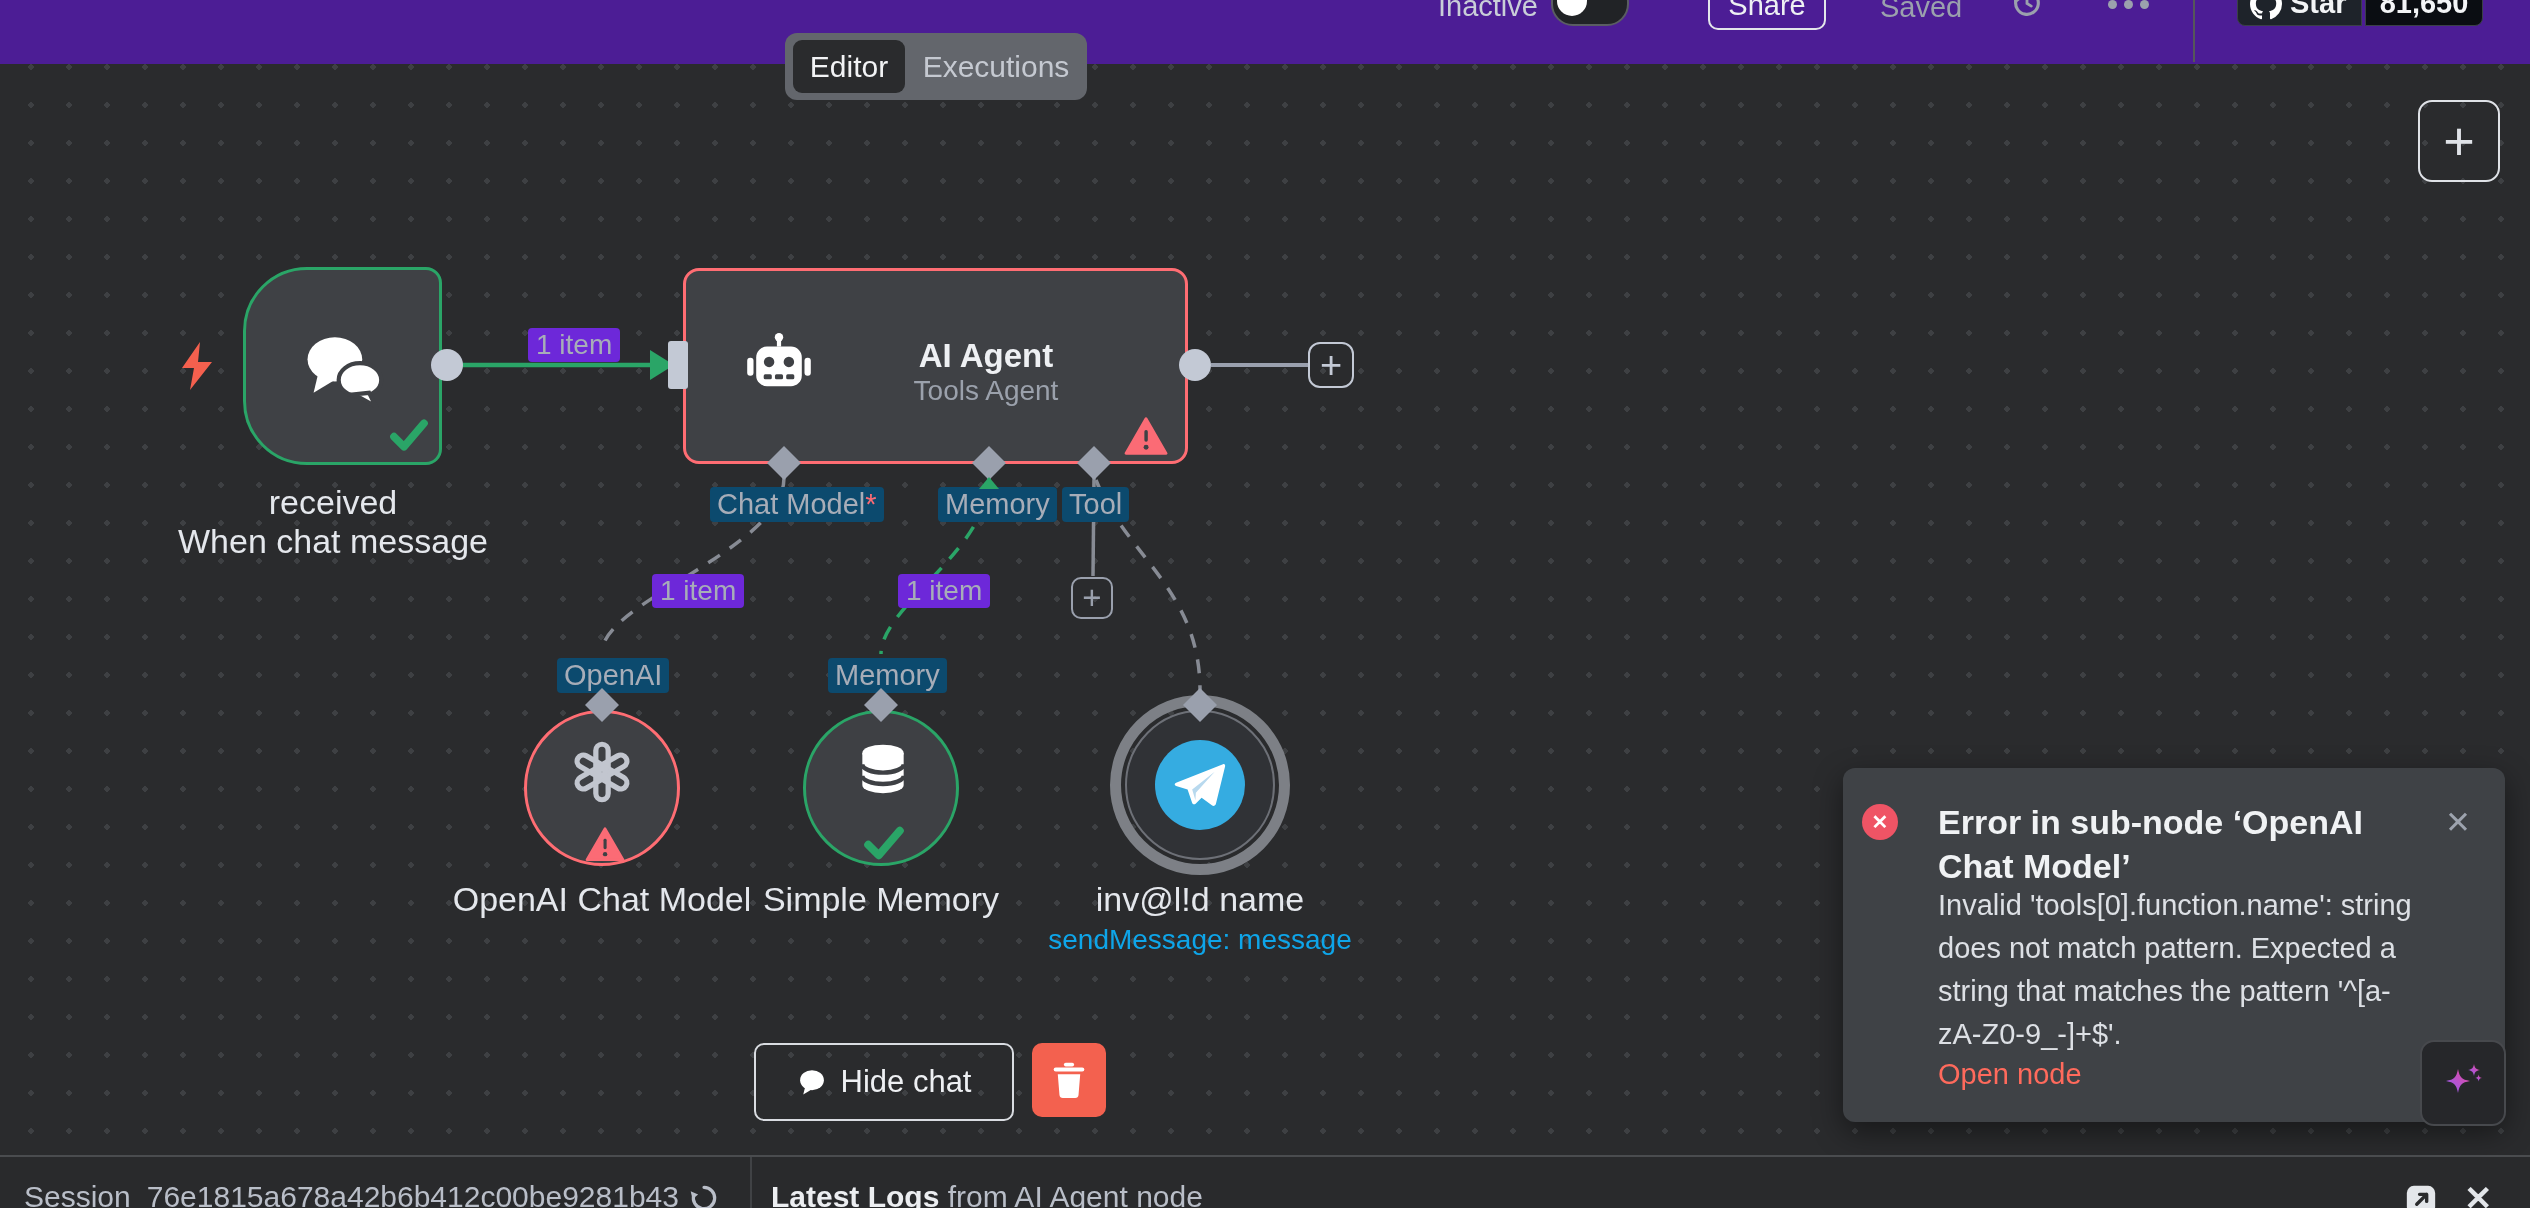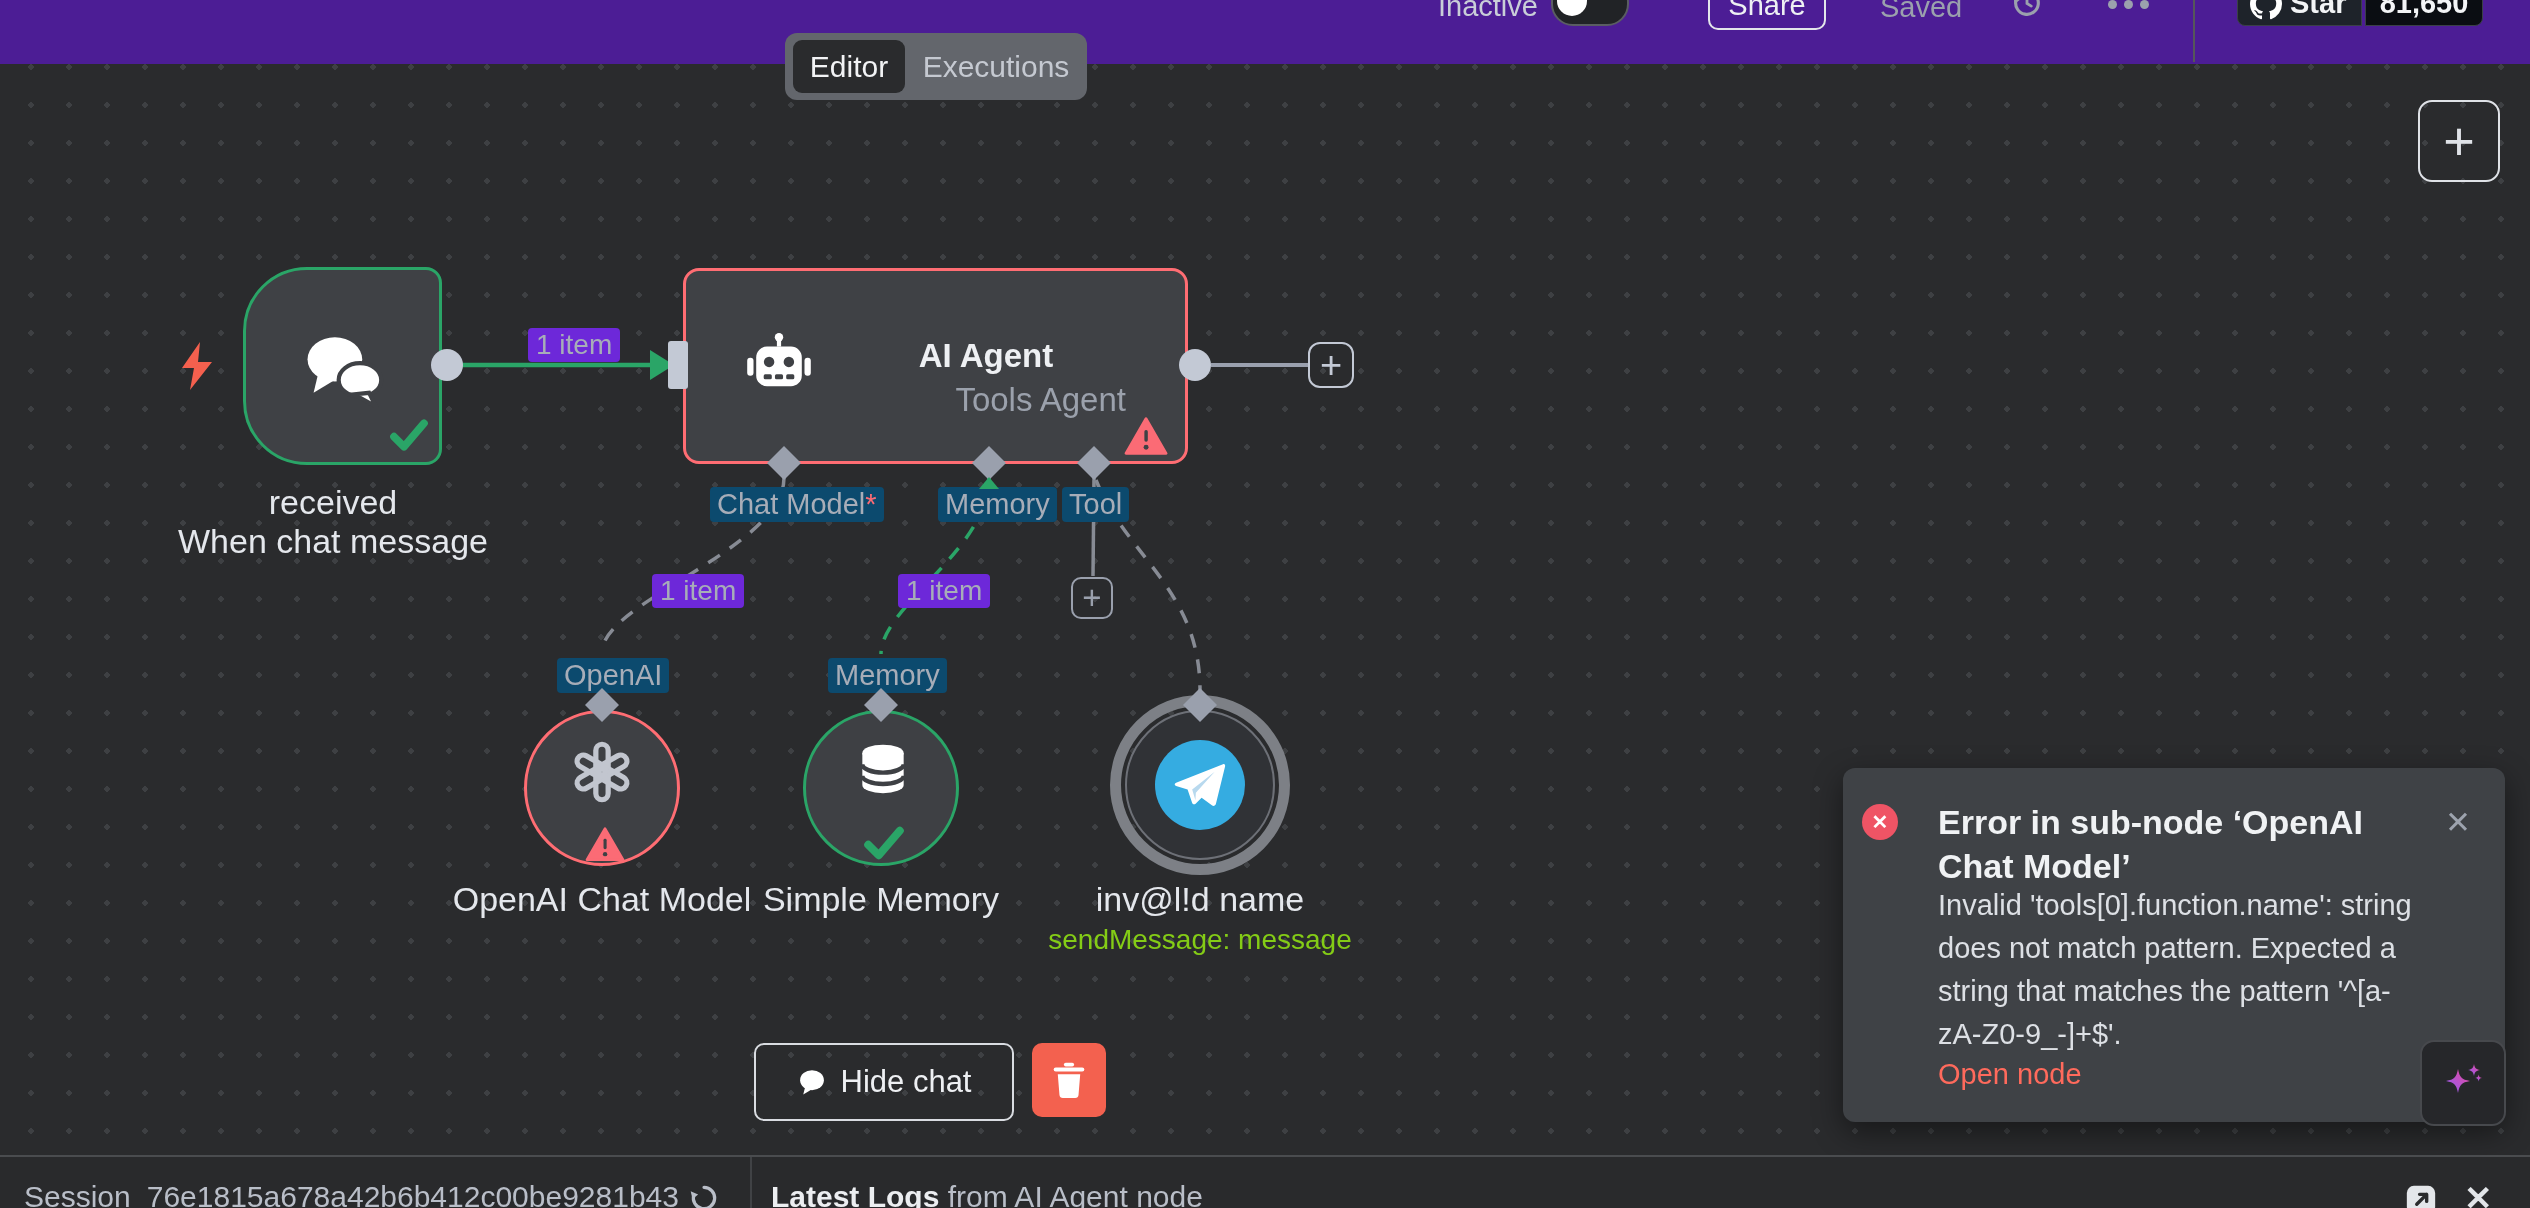--- a/index.html
+++ b/index.html
@@ -30,21 +30,21 @@
   .port-label{color:#a7adb8;font-size:29px;z-index:2;background:#0c4a6e;padding:1px 7px;border-radius:4px;white-space:nowrap;}
   .count-label{color:#a7adb8;font-size:28px;z-index:2;background:#6d28d9;padding:1px 8px;border-radius:4px;}
   .diamond{background:#9aa0ad;transform:rotate(45deg);z-index:3;}
   .conn-circle{width:32px;height:32px;border-radius:50%;background:#c3c9d5;z-index:3;}
   #trigger-node{left:243px;top:267px;width:199px;height:198px;background:#3f4145;border:3px solid #2aa567;
     border-radius:64px 16px 16px 64px;box-sizing:border-box;z-index:2;}
   #agent-node{left:683px;top:268px;width:505px;height:196px;background:#3f4145;border:3px solid #ff6d73;
     border-radius:16px;box-sizing:border-box;z-index:2;}
   #agent-node .titles{position:absolute;left:160px;top:66px;width:280px;text-align:center;}
   #agent-title{color:#eef0f3;font-size:33px;font-weight:700;}
-  #agent-sub{color:#9ba1ac;font-size:33px;margin-top:6px;text-align:right;}
+  #agent-sub{color:#9ba1ac;font-size:28px;margin-top:0;}
   .circle-node{width:156px;height:156px;border-radius:50%;background:#3e4044;box-sizing:border-box;z-index:2;}
   .plusbox{box-sizing:border-box;display:flex;align-items:center;justify-content:center;z-index:3;}
   #chat-row-btn{left:754px;top:1043px;width:256px;height:74px;border:2px solid #d9dce1;border-radius:10px;z-index:3;
     display:flex;align-items:center;justify-content:center;gap:14px;color:#eef0f3;font-size:31px;font-weight:500;}
   #trash-btn{left:1032px;top:1043px;width:74px;height:74px;background:#f3614f;border-radius:10px;z-index:3;
     display:flex;align-items:center;justify-content:center;}
   
   #toast{left:1843px;top:768px;width:662px;height:354px;background:#3f4246;border-radius:12px;z-index:6;
     box-shadow:0 10px 30px rgba(0,0,0,.45);}
   #toast-title{position:absolute;left:1938px;top:800px;width:495px;color:#f0f2f4;font-size:34px;font-weight:700;line-height:44px;z-index:7;}
@@ -207,21 +207,21 @@
 <div class="abs" style="left:1110px;top:695px;width:180px;height:180px;border-radius:50%;border:11px solid #7d8086;box-sizing:border-box;z-index:2"></div>
 <div class="abs" style="left:1125px;top:710px;width:150px;height:150px;border-radius:50%;background:#303236;border:2px solid #6d7077;box-sizing:border-box;z-index:2">
   <div style="position:absolute;left:28px;top:28px;width:90px;height:90px;border-radius:50%;background:#35ace1">
     <svg style="position:absolute;left:17px;top:22px" width="56" height="46" viewBox="0 0 24 20">
       <path d="M22 1 L1.6 9 c-.8.3-.8 1.1 0 1.4 l5 1.6 2 5.8 c.2.6 1 .8 1.5.3 l2.6-2.6 4.6 3.4 c.6.4 1.4.1 1.6-.6 L22.9 2 c.2-.8-.3-1.3-.9-1z" fill="#ffffff"></path>
       <path d="M8.6 12 L18.4 4.2 10.2 13.4 10 16.6 Z" fill="#b8d9ee"></path>
     </svg>
   </div>
 </div>
 <div class="abs node-label" style="left:1030px;top:880px;width:340px">inv@l!d name</div>
-<div class="abs" style="left:1030px;top:924px;width:340px;text-align:center;color:#84cc16;font-size:28px;z-index:2">sendMessage: message</div>
+<div class="abs" style="left:1030px;top:924px;width:340px;text-align:center;color:#0ea5e9;font-size:28px;z-index:2">sendMessage: message</div>
 
 <div id="chat-row-btn" class="abs">
   <svg width="30" height="28" viewBox="0 0 24 22">
     <ellipse cx="12" cy="9.5" rx="9.5" ry="8" fill="#ffffff"></ellipse>
     <polygon points="6.5,15 5,21 12,16.8" fill="#ffffff"></polygon>
   </svg>
   <span>Hide chat</span>
 </div>
 <div id="trash-btn" class="abs">
   <svg width="34" height="38" viewBox="0 0 20 22">

